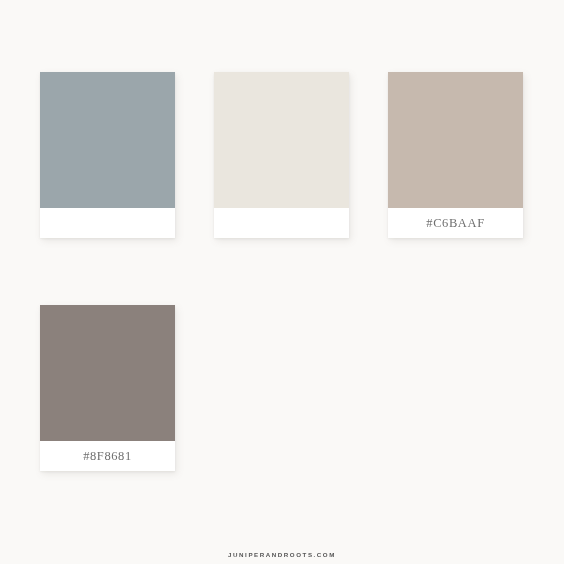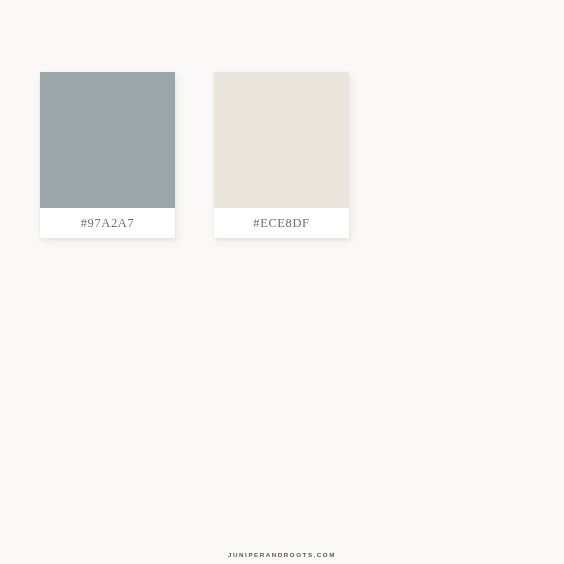--- a/index.html
+++ b/index.html
@@ -93,34 +93,40 @@
 </style>
 </head>
 <body style="background-color: rgb(250, 249, 247);">
 
 <div id="palette-board" style="background-color: rgb(250, 249, 247);">
 
   <div id="swatch-grid">
 
     <div class="swatch-card">
       <div class="swatch-color" style="background-color: rgb(155, 166, 171);"></div>
-      <div class="swatch-label-strip">
-        <span class="swatch-hex">#97A2A7</span>
-      </div>
     </div>
 
 
     <div class="swatch-card">
       <div class="swatch-color" style="background-color: rgb(234, 230, 222);"></div>
+    </div>
+
+    <div class="swatch-card">
+      <div class="swatch-color" style="background-color: rgb(198, 185, 174);"></div>
       <div class="swatch-label-strip">
-        <span class="swatch-hex">#ECE8DF</span>
+        <span class="swatch-hex">#C6BAAF</span>
       </div>
     </div>
 
-
+    <div class="swatch-card">
+      <div class="swatch-color" style="background-color: rgb(139, 129, 124);"></div>
+      <div class="swatch-label-strip">
+        <span class="swatch-hex">#8F8681</span>
+      </div>
+    </div>
 
 
   </div>
 
   <div id="footer-watermark">
     <span class="watermark-text">JUNIPERANDROOTS.COM</span>
   </div>
 
 </div>
 

